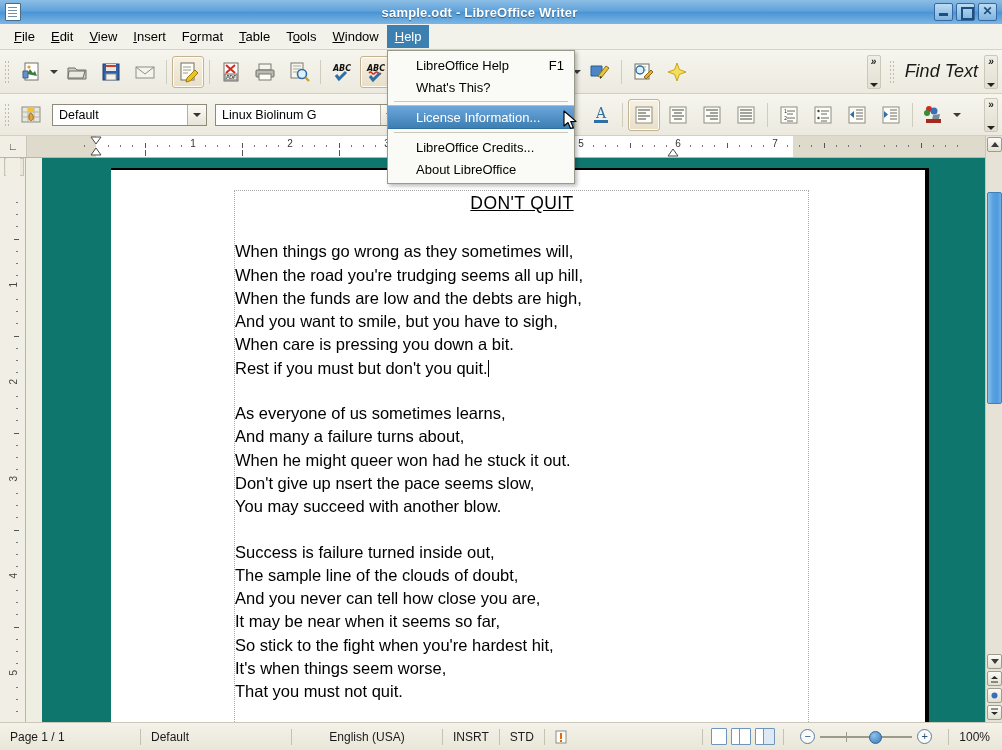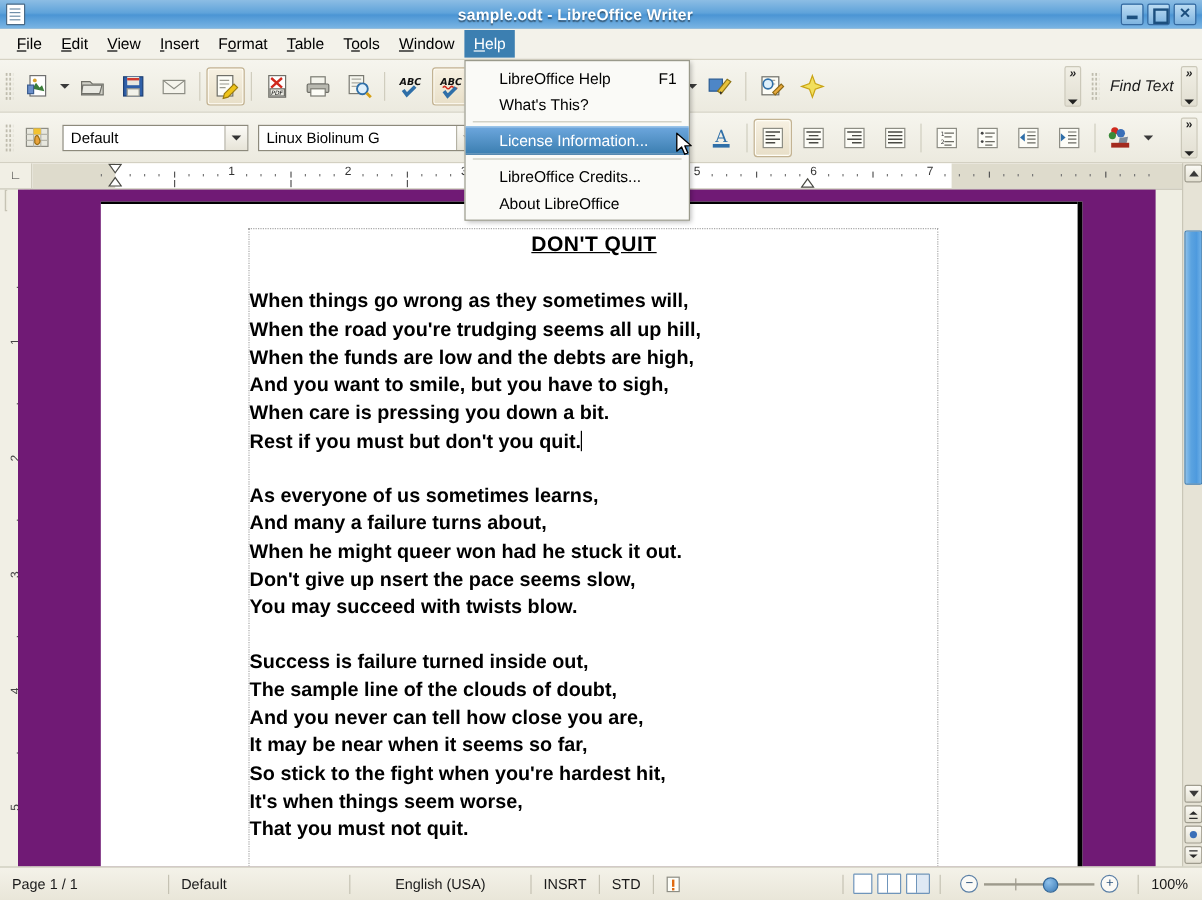--- a/index.html
+++ b/index.html
@@ -121,21 +121,21 @@
     display:flex;align-items:center;box-sizing:border-box;flex:0 0 auto;
   }
   .combo .val{padding:0 6px;font-size:12.5px;white-space:nowrap;overflow:hidden;flex:1;}
   .combo .btn{
     width:18px;height:20px;border-left:1px solid #b5b2a4;flex:0 0 auto;
     background:linear-gradient(to bottom,#fbfaf6,#e7e4d8);
     display:flex;align-items:center;justify-content:center;cursor:pointer;
   }
   .combo .btn:after{content:"";border-left:4px solid transparent;border-right:4px solid transparent;
     border-top:4px solid #333;}
-  .findtext{font-size:13px;color:#1a1a1a;padding:0 6px;white-space:nowrap;}
+  .findtext{font-size:18px;color:#1a1a1a;padding:0 6px;white-space:nowrap;}
 
   
   .hruler{
     position:absolute;left:0;top:136px;width:1002px;height:22px;
     background:#f1efe5;border-bottom:1px solid #b9b6a8;box-sizing:border-box;
     display:flex;align-items:stretch;overflow:hidden;
   }
   .hr-corner{width:26px;border-right:1px solid #c9c6b7;display:flex;align-items:center;
     justify-content:center;background:#f1efe5;}
   .hr-corner .L{font-size:10px;color:#333;font-family:"Liberation Serif",serif;}
@@ -153,22 +153,22 @@
   .vr-track{position:absolute;left:6px;top:0;width:14px;bottom:0;background:#f1efe5;}
   .vr-num{position:absolute;left:2px;font-size:10px;color:#444;
     writing-mode:vertical-rl;transform:rotate(180deg);}
   .vr-dot{position:absolute;left:10px;width:2px;height:1px;background:#777;}
   .vr-tick{position:absolute;left:8px;width:5px;height:1px;background:#555;}
   .vr-head{position:absolute;left:4px;top:0;width:18px;height:16px;
     border:1px solid #c6c3b4;background:#eae7da;}
 
   
   .canvas{
-    position:absolute;left:15px;top:158px;width:948px;height:564px;
-    background:#701a75;overflow:hidden;font-weight:bold;
+    position:absolute;left:42px;top:158px;width:948px;height:564px;
+    background:#0f766e;overflow:hidden;
   }
   .page{
     position:absolute;left:69px;top:10px;width:818px;height:600px;
     background:#fff;border-right:4px solid #000;border-bottom:3px solid #000;
     box-sizing:border-box;
   }
   .page-top-rule{position:absolute;left:0;top:0;width:100%;height:2px;background:#000;}
   .textbound{
     position:absolute;left:123px;top:22px;width:575px;height:560px;
     border:1px dotted #a9a9a9;box-sizing:border-box;
@@ -701,21 +701,21 @@
             <div class="line">When the funds are low and the debts are high,</div>
             <div class="line">And you want to smile, but you have to sigh,</div>
             <div class="line">When care is pressing you down a bit.</div>
             <div class="line">Rest if you must but don't you quit.<span class="caret"></span></div>
           </div>
           <div class="stanza">
             <div class="line">As everyone of us sometimes learns,</div>
             <div class="line">And many a failure turns about,</div>
             <div class="line">When he might queer won had he stuck it out.</div>
             <div class="line">Don't give up nsert the pace seems slow,</div>
-            <div class="line">You may succeed with twists blow.</div>
+            <div class="line">You may succeed with another blow.</div>
           </div>
           <div class="stanza">
             <div class="line">Success is failure turned inside out,</div>
             <div class="line">The sample line of the clouds of doubt,</div>
             <div class="line">And you never can tell how close you are,</div>
             <div class="line">It may be near when it seems so far,</div>
             <div class="line">So stick to the fight when you're hardest hit,</div>
             <div class="line">It's when things seem worse,</div>
             <div class="line">That you must not quit.</div>
           </div>

